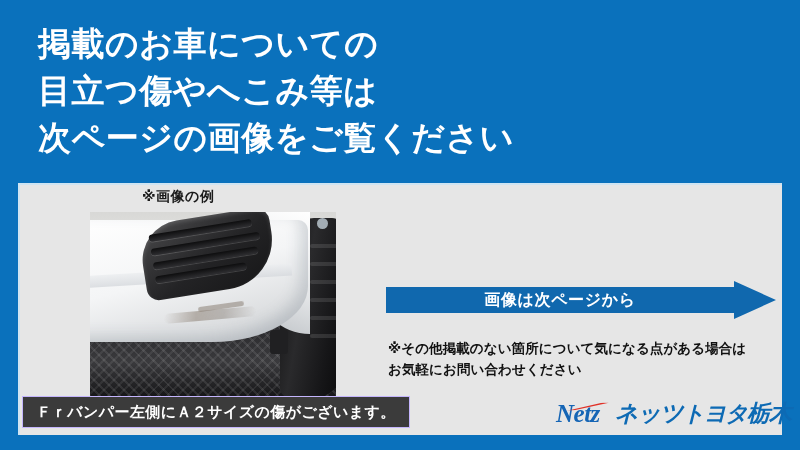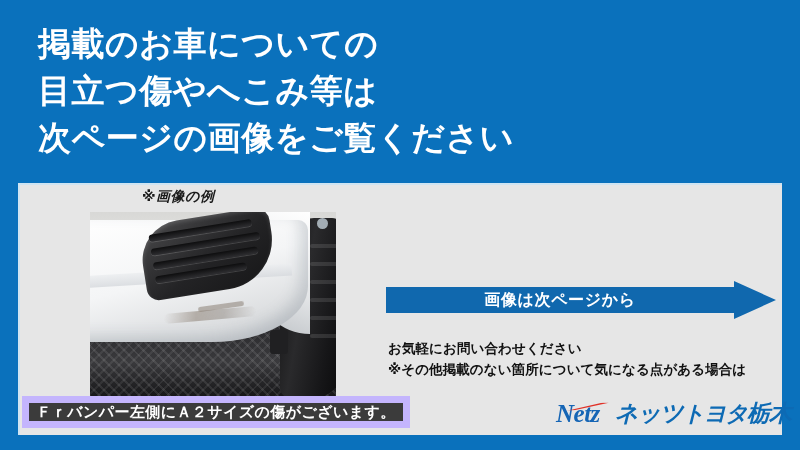--- a/index.html
+++ b/index.html
@@ -48,21 +48,20 @@
 
   
   .photo-label {
     position: absolute;
     left: 142px;
     top: 188px;
     font-size: 14px;
     font-weight: bold;
     color: #1a1a1a;
     letter-spacing: 0.5px;
-    font-style: italic;
   }
 
   
   .photo {
     position: absolute;
     left: 90px;
     top: 212px;
     width: 246px;
     height: 185px;
     overflow: hidden;
@@ -205,21 +204,21 @@
   }
 
   
   .caption-bar {
     position: absolute;
     left: 22px;
     top: 396px;
     width: 388px;
     height: 32px;
     background: #3b3b3b;
-    border: 7px solid #c4b5fd;
+    border: 1px solid #c4b5fd;
     box-sizing: border-box;
     display: flex;
     align-items: center;
     justify-content: center;
   }
   .caption-bar .caption-text {
     color: #ffffff;
     font-size: 15px;
     font-weight: bold;
     letter-spacing: 0.4px;
@@ -358,22 +357,22 @@
   <div class="caption-bar">
     <span class="caption-text">Ｆｒバンパー左側にＡ２サイズの傷がございます。</span>
   </div>
 
   <div class="arrow-wrap">
     <div class="arrow-shape"></div>
     <div class="arrow-label">画像は次ページから</div>
   </div>
 
   <div class="note">
+    <span class="note-line">※その他掲載のない箇所について気になる点がある場合は</span>
     <span class="note-line">お気軽にお問い合わせください</span>
-    <span class="note-line">※その他掲載のない箇所について気になる点がある場合は</span>
   </div>
 
   <div class="logo">
     <span class="logo-netz">
       <span>Netz</span>
       <span class="logo-swoosh"></span>
     </span>
     <span class="logo-jp"><span>ネッツ</span><span class="small">トヨタ</span><span>栃木</span></span>
   </div>
 

